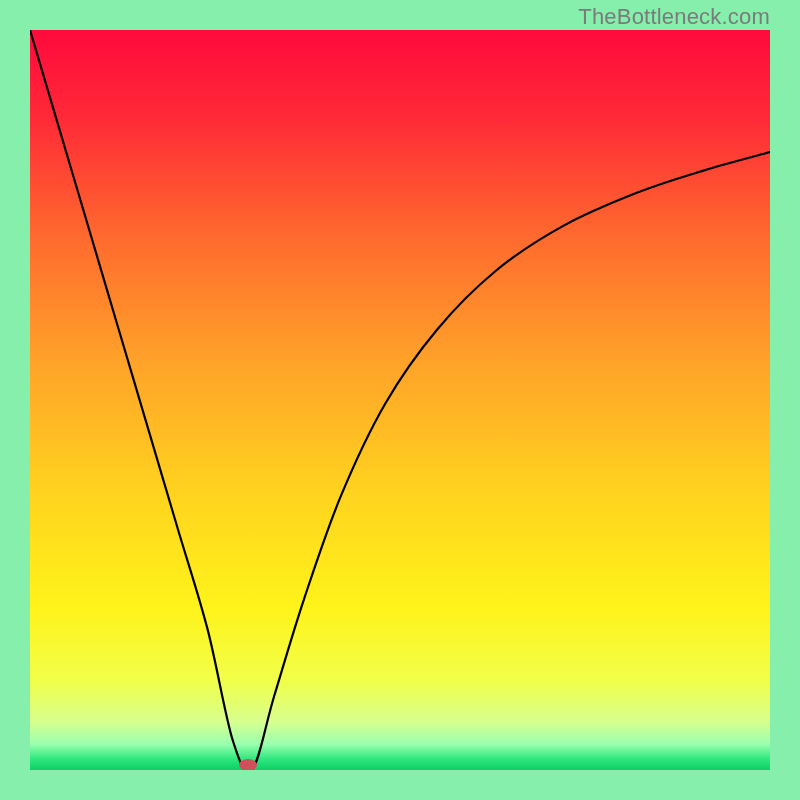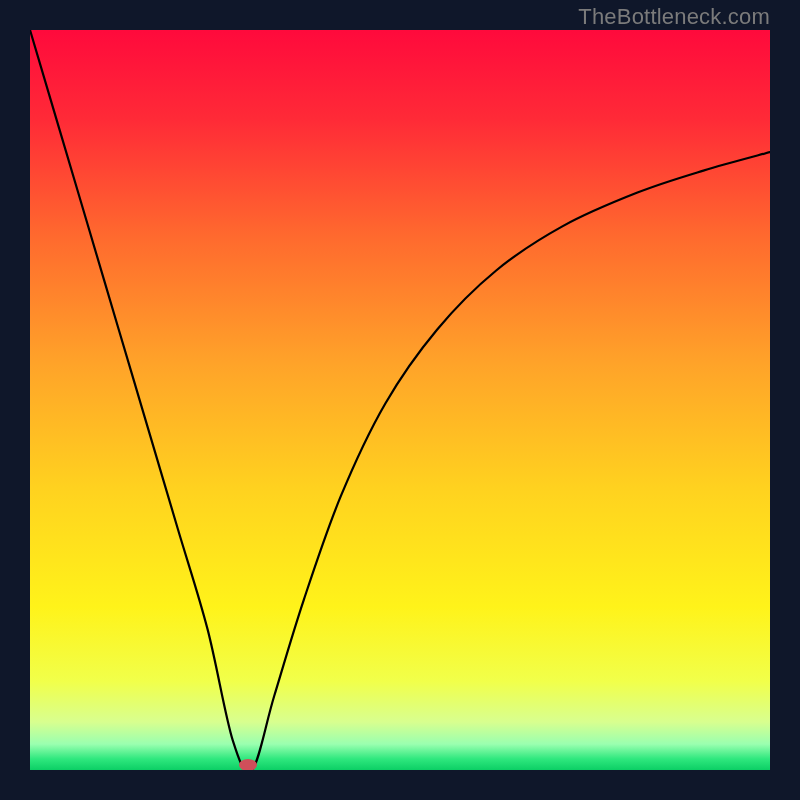--- a/index.html
+++ b/index.html
@@ -7,21 +7,21 @@
     padding: 0;
     width: 800px;
     height: 800px;
     overflow: hidden;
     background: #000;
   }
   .stage {
     position: relative;
     width: 800px;
     height: 800px;
-    background: #0f172a;
+    background: #86efac;
   }
   .plot-area {
     position: absolute;
     left: 30px;
     top: 30px;
     width: 740px;
     height: 740px;
     overflow: hidden;
   }
   .gradient-bg {

